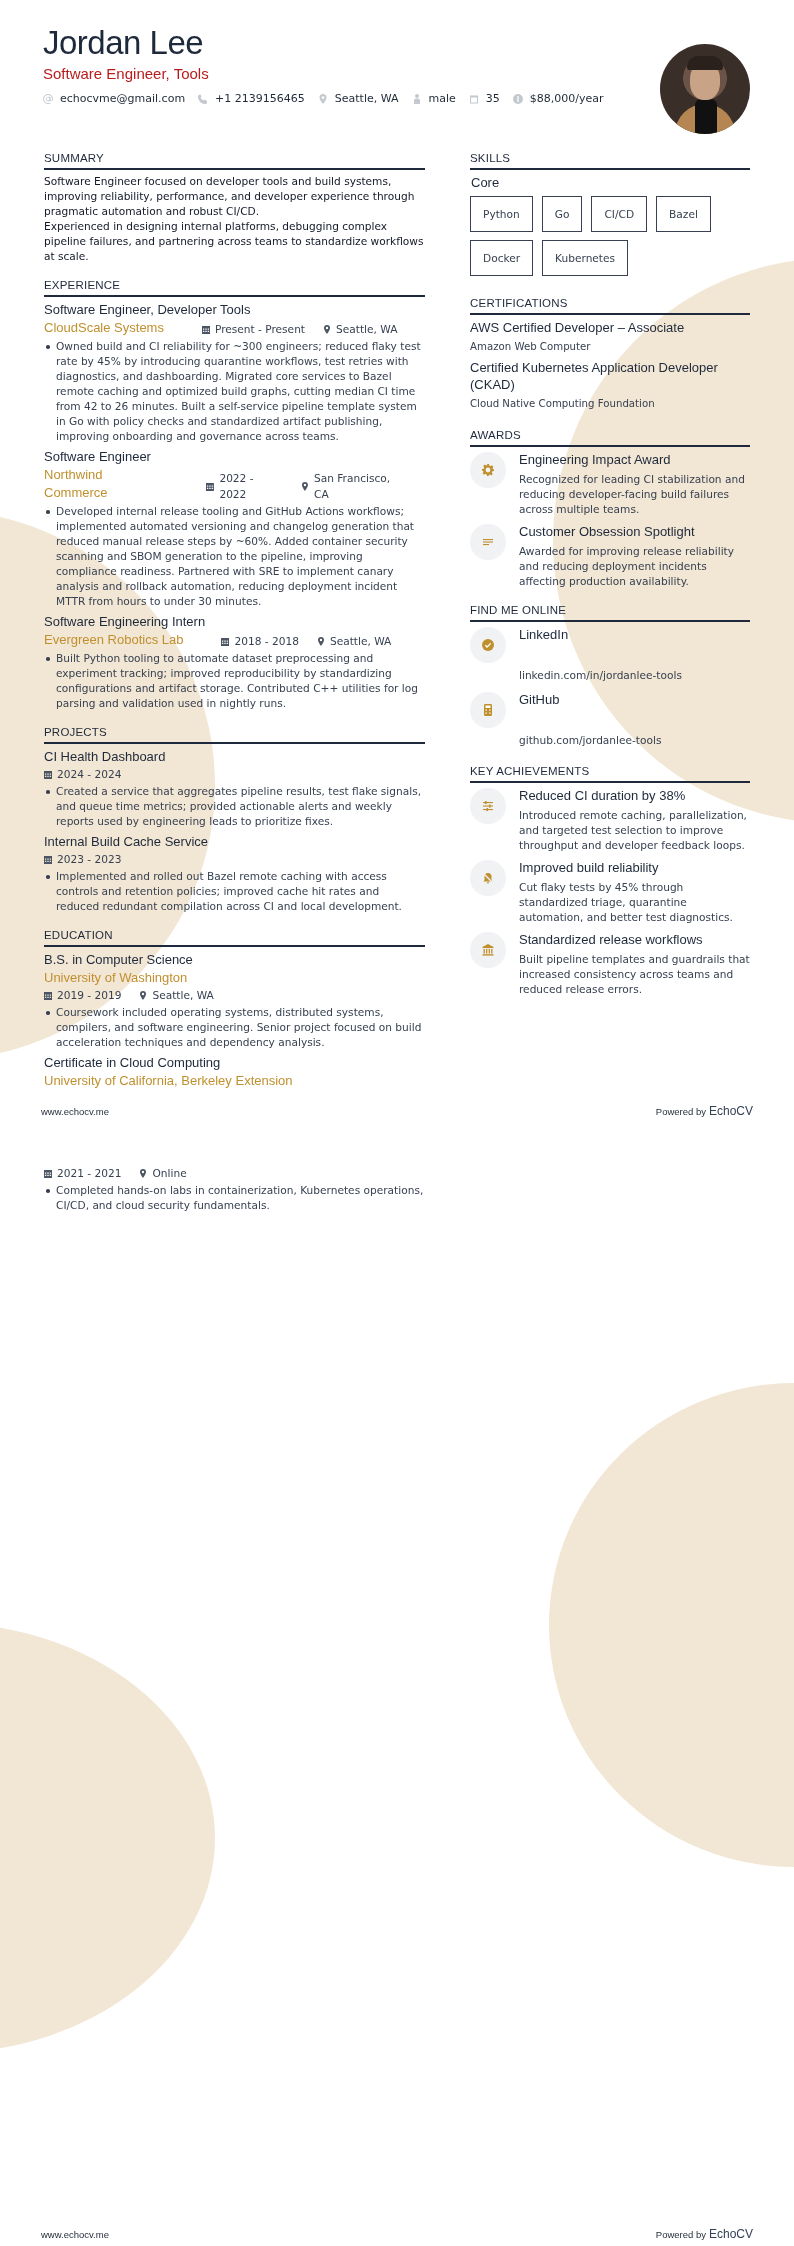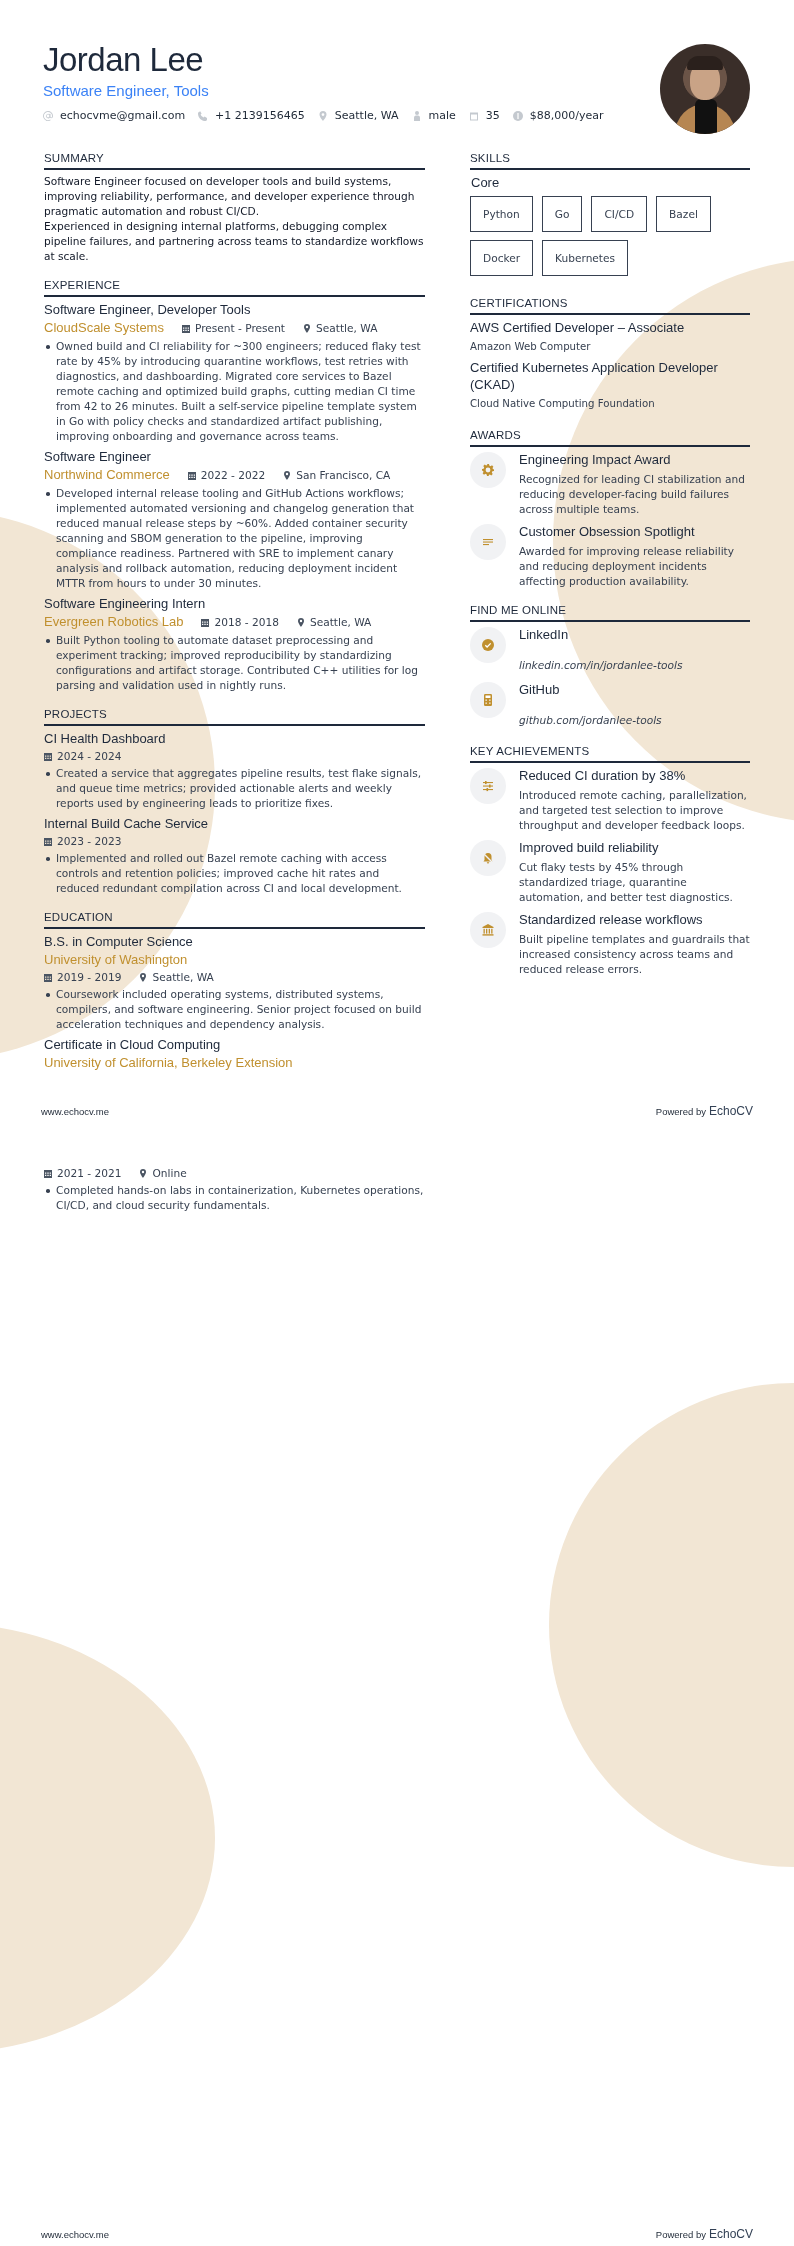--- a/index.html
+++ b/index.html
@@ -8,23 +8,23 @@
 
   .bg-circle { position: absolute; background: #f2e6d4; border-radius: 50%; z-index: 0; }
   .c1 { left: -340px; top: 510px; width: 555px; height: 550px; }
   .c2 { left: 553px; top: 258px; width: 560px; height: 565px; }
   .c3 { left: 549px; top: 1383px; width: 490px; height: 484px; }
   .c4 { left: -330px; top: 1623px; width: 545px; height: 430px; }
 
   .page { position: absolute; left: 0; width: 794px; z-index: 1; }
 
   
-  .header { position: absolute; left: 43px; top: 40px; width: 600px; }
+  .header { position: absolute; left: 43px; top: 23px; width: 600px; }
   .name { font-family: "Liberation Sans", sans-serif; font-size: 33px; font-weight: 400; color: #1e293b; letter-spacing: -0.5px; line-height: 40px; }
-  .headline { font-family: "Liberation Sans", sans-serif; font-size: 15px; color: #3b82f6; margin-top: 1px; line-height: 20px; }
+  .headline { font-family: "Liberation Sans", sans-serif; font-size: 15px; color: #b91c1c; margin-top: 1px; line-height: 20px; }
   .contacts { display: flex; align-items: center; margin-top: 8px; font-size: 11px; color: #1f2937; font-family: "DejaVu Sans", sans-serif; }
   .contact { display: flex; align-items: center; margin-right: 13px; white-space: nowrap; }
   .contact .ic { width: 10px; height: 10px; margin-right: 7px; display: inline-flex; align-items: center; justify-content: center; }
   .contact .ic svg { width: 10px; height: 10px; fill: #c4c9cf; }
 
   .avatar { position: absolute; left: 660px; top: 44px; width: 90px; height: 90px; border-radius: 50%; overflow: hidden;
             background: radial-gradient(circle at 50% 38%, #c9a58a 0 16%, #6b5447 17% 30%, #3a2e29 31% 100%); }
   .avatar .body { position: absolute; left: 15px; top: 60px; width: 60px; height: 40px; background: #b68652; border-radius: 30px 30px 0 0; }
   .avatar .neck { position: absolute; left: 35px; top: 55px; width: 22px; height: 40px; background: #111; border-radius: 6px; }
   .avatar .face { position: absolute; left: 30px; top: 18px; width: 30px; height: 38px; background: #c9a386; border-radius: 45%; }
@@ -36,40 +36,40 @@
 
   .sec-title { font-family: "Liberation Sans", sans-serif; font-size: 11.5px; color: #1e293b; letter-spacing: 0.2px; padding-bottom: 3px; border-bottom: 2.5px solid #1e293b; margin-bottom: 4px; line-height: 14px; }
   .section { margin-bottom: 14px; }
 
   .para { font-size: 10.6px; line-height: 15px; color: #111827; }
   .item-title { font-family: "Liberation Sans", sans-serif; font-size: 13px; color: #1e293b; line-height: 18px; }
   .org { font-family: "Liberation Sans", sans-serif; font-size: 13px; color: #c0902f; line-height: 18px; }
   .meta-row { display: flex; align-items: center; font-size: 10.6px; color: #374151; line-height: 16px; }
   .meta { display: inline-flex; align-items: center; margin-right: 18px; }
   .meta svg { width: 8px; height: 9px; fill: #4b5563; margin-right: 5px; }
-  .org-row { display: flex; align-items: center; }
+  .org-row { display: flex; align-items: flex-end; gap: 20px; }
   .org-row .org { margin-right: 18px; }
   .bullets { list-style: none; margin-top: 2px; margin-bottom: 4px; }
   .bullets li { position: relative; padding-left: 12px; font-size: 10.6px; line-height: 15px; color: #374151; }
   .bullets li::before { content: ""; position: absolute; left: 2px; top: 6px; width: 3.5px; height: 3.5px; border-radius: 50%; background: #374151; }
 
   .skill-group { font-family: "Liberation Sans", sans-serif; font-size: 13px; color: #1e293b; margin: 1px 0 4px 1px; line-height: 18px; }
   .tags { display: flex; flex-wrap: wrap; gap: 8px 9px; }
   .tag { border: 1px solid #374151; font-size: 10.6px; color: #374151; height: 36px; padding: 0 12px; display: inline-flex; align-items: center; }
 
   .cert-title { font-family: "Liberation Sans", sans-serif; font-size: 13px; color: #1e293b; line-height: 17px; margin-top: 2px; }
   .cert-issuer { font-size: 10.2px; color: #374151; line-height: 16px; margin: 3px 0 4px; }
 
   .ic-item { display: flex; margin-bottom: 6px; }
   .ic-bubble { flex: 0 0 36px; width: 36px; height: 36px; border-radius: 50%; background: #f1f2f4; display: flex; align-items: center; justify-content: center; margin-right: 13px; margin-top: 1px; }
   .ic-bubble svg { width: 12px; height: 12px; fill: #c0902f; }
   .ic-body { flex: 1; }
   .ic-title { font-family: "Liberation Sans", sans-serif; font-size: 13px; color: #1e293b; line-height: 18px; }
   .ic-desc { font-size: 10.6px; line-height: 15px; color: #374151; margin-top: 3px; }
-  .ic-link { font-size: 10.6px; color: #374151; line-height: 15px; margin-top: 14px; font-style: italic; }
+  .ic-link { font-size: 10.6px; color: #374151; line-height: 15px; margin-top: 24px; }
 
   .footer { position: absolute; left: 41px; width: 712px; display: flex; justify-content: space-between; align-items: baseline; font-family: "Liberation Sans", sans-serif; }
   .footer .site { font-size: 9.5px; color: #1f2937; }
   .footer .powered { font-size: 9.5px; color: #1f2937; }
   .footer .brand { font-size: 12px; color: #334155; margin-left: 3px; }
 </style>
 </head>
 <body>
 
 <div class="bg-circle c1"></div>

